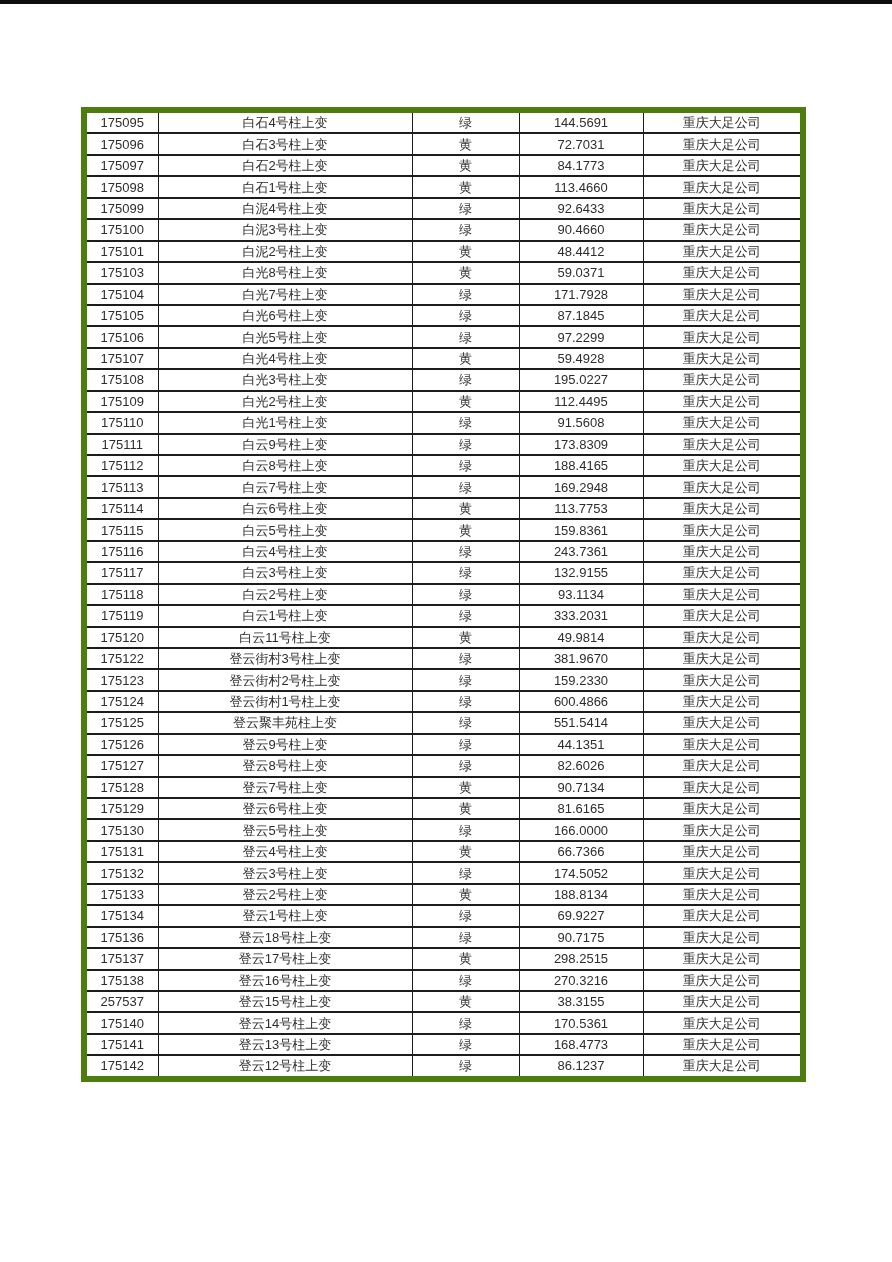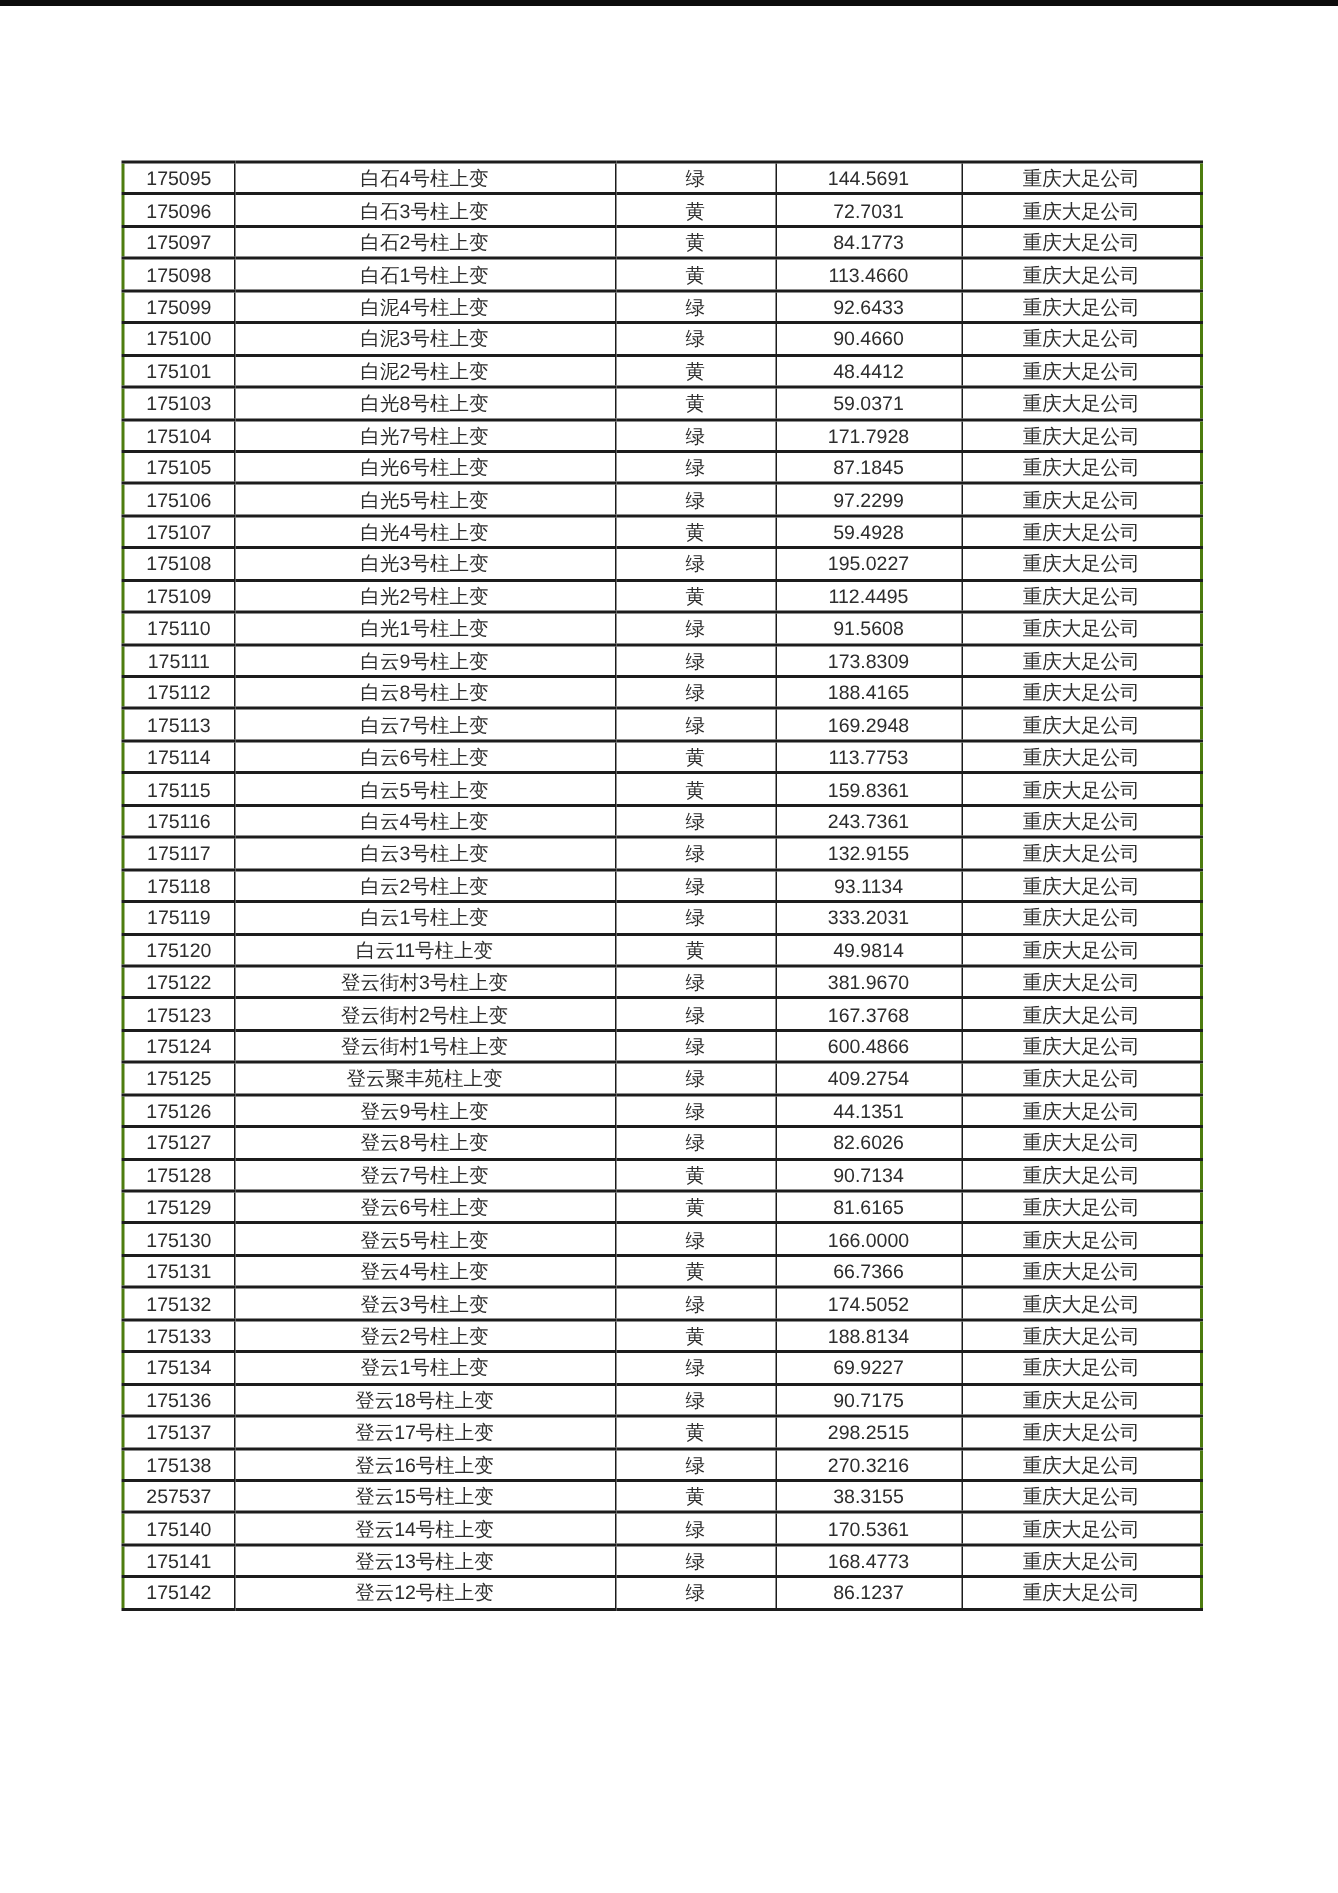--- a/index.html
+++ b/index.html
@@ -24,21 +24,21 @@
   }
   .table-wrap {
     position: absolute;
     left: 81px;
     top: 107px;
   }
   table.data-table {
     border-collapse: collapse;
     table-layout: fixed;
     width: 719px;
-    border: 2px solid #4d7c0f;
+    border: 6px solid #4d7c0f;
   }
   table.data-table td {
     border: 1px solid #1c1c1c;
     border-top-width: 2px;
     border-bottom-width: 2px;
     padding: 0;
     height: 19.45px; 
     text-align: center;
     vertical-align: middle;
     font-size: 13px;
@@ -242,35 +242,35 @@
           <td>175122</td>
           <td>登云街村3号柱上变</td>
           <td>绿</td>
           <td>381.9670</td>
           <td>重庆大足公司</td>
         </tr>
         <tr>
           <td>175123</td>
           <td>登云街村2号柱上变</td>
           <td>绿</td>
-          <td>167.3768</td>
+          <td>159.2330</td>
           <td>重庆大足公司</td>
         </tr>
         <tr>
           <td>175124</td>
           <td>登云街村1号柱上变</td>
           <td>绿</td>
           <td>600.4866</td>
           <td>重庆大足公司</td>
         </tr>
         <tr>
           <td>175125</td>
           <td>登云聚丰苑柱上变</td>
           <td>绿</td>
-          <td>409.2754</td>
+          <td>551.5414</td>
           <td>重庆大足公司</td>
         </tr>
         <tr>
           <td>175126</td>
           <td>登云9号柱上变</td>
           <td>绿</td>
           <td>44.1351</td>
           <td>重庆大足公司</td>
         </tr>
         <tr>

